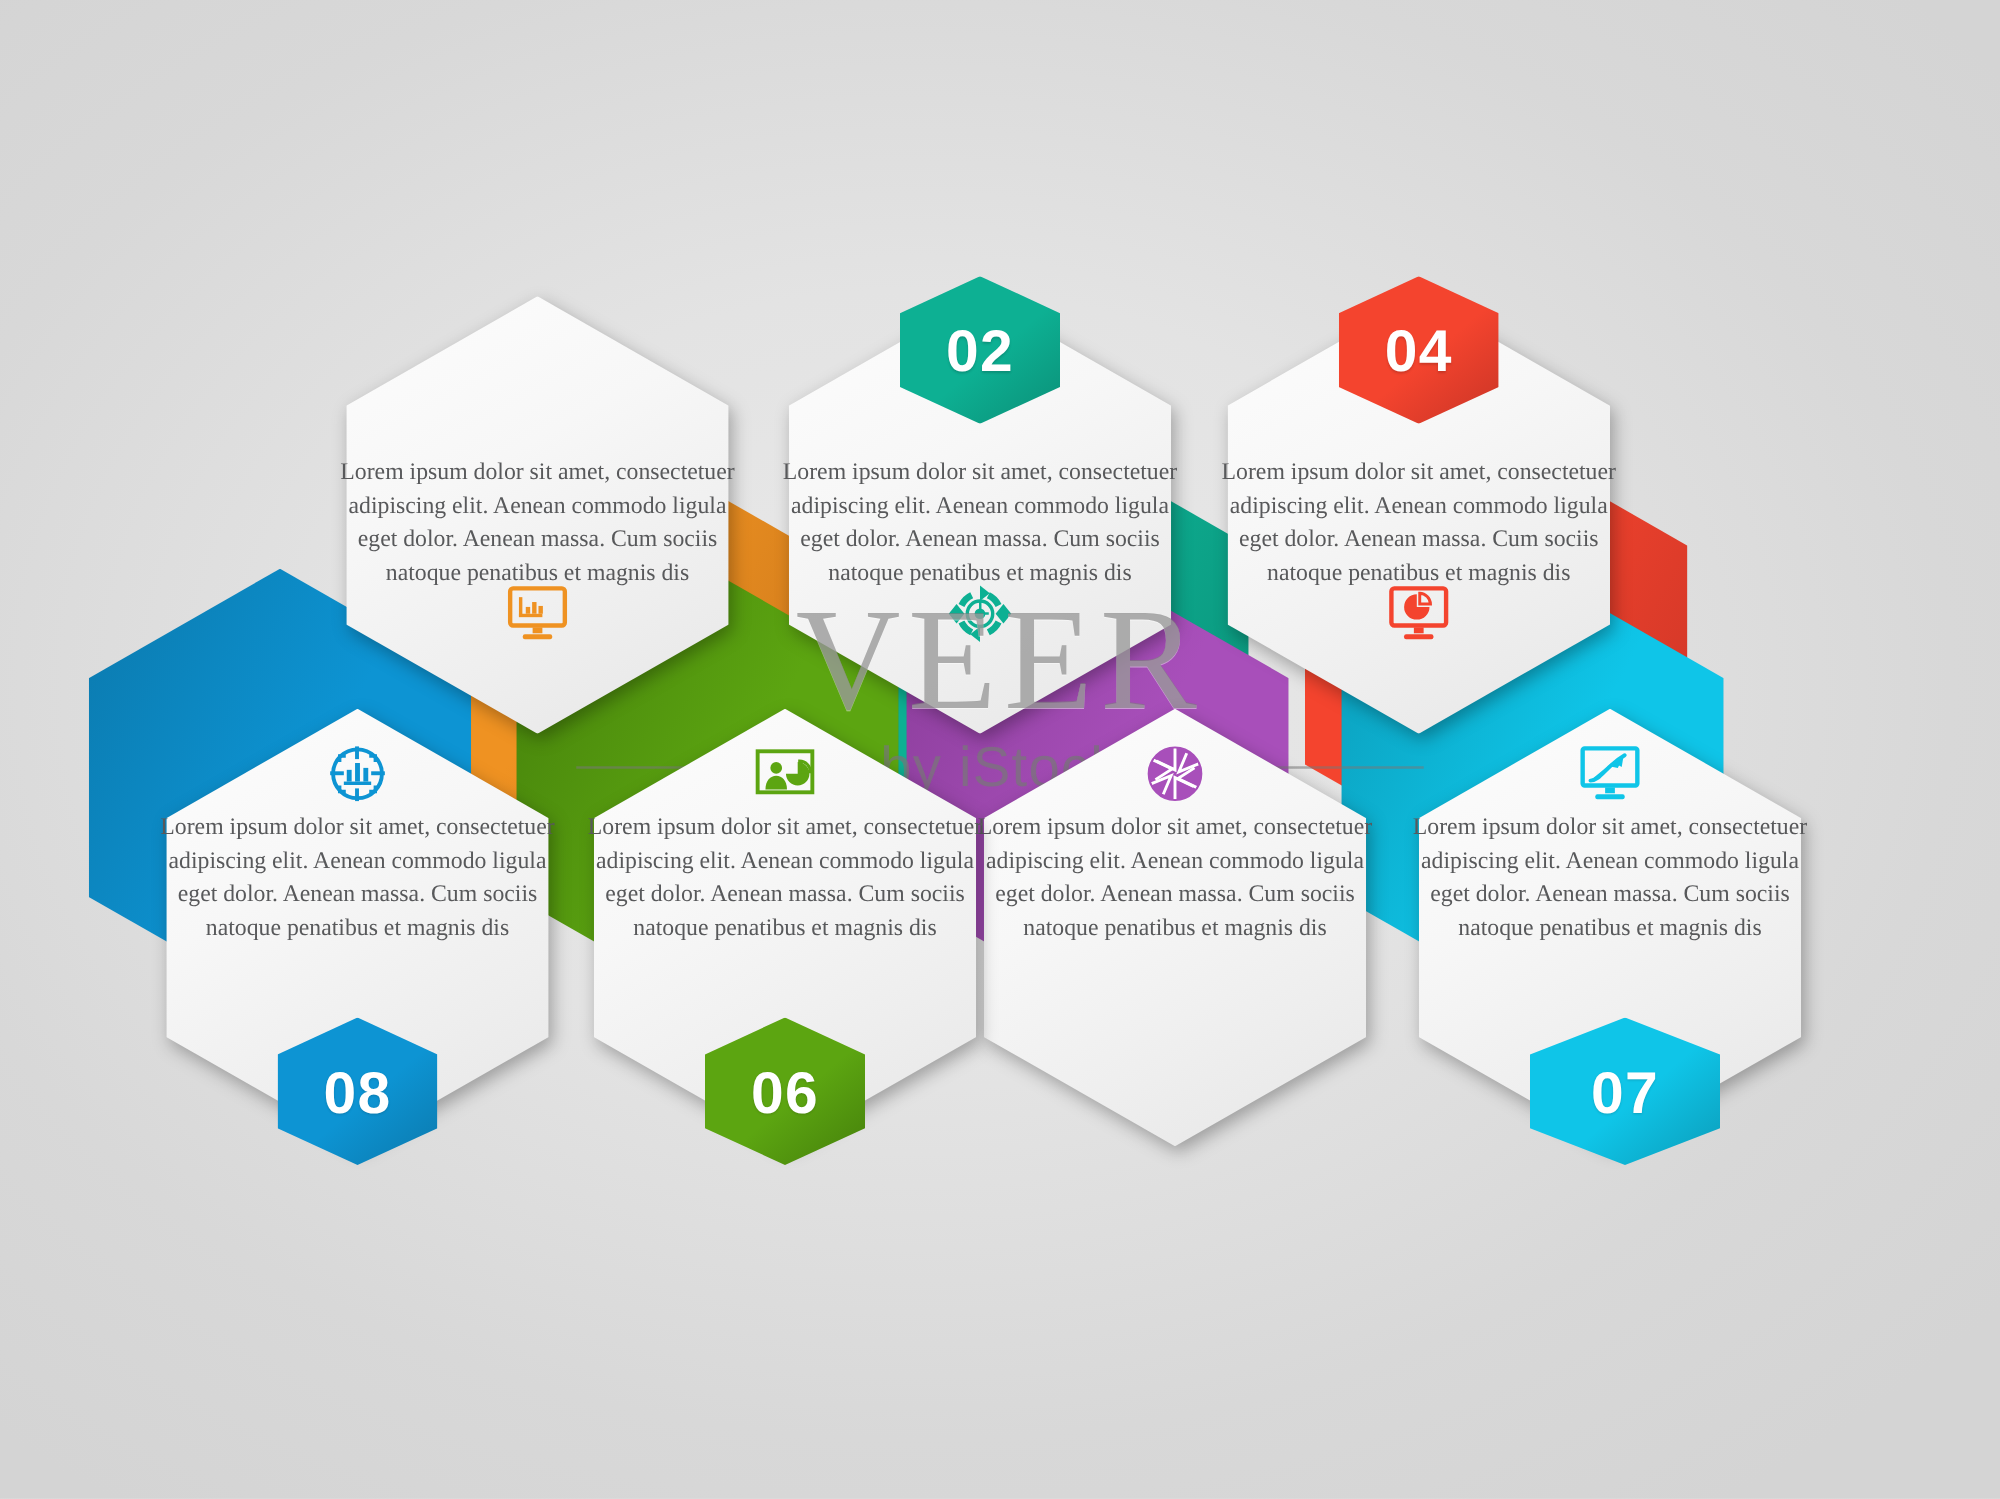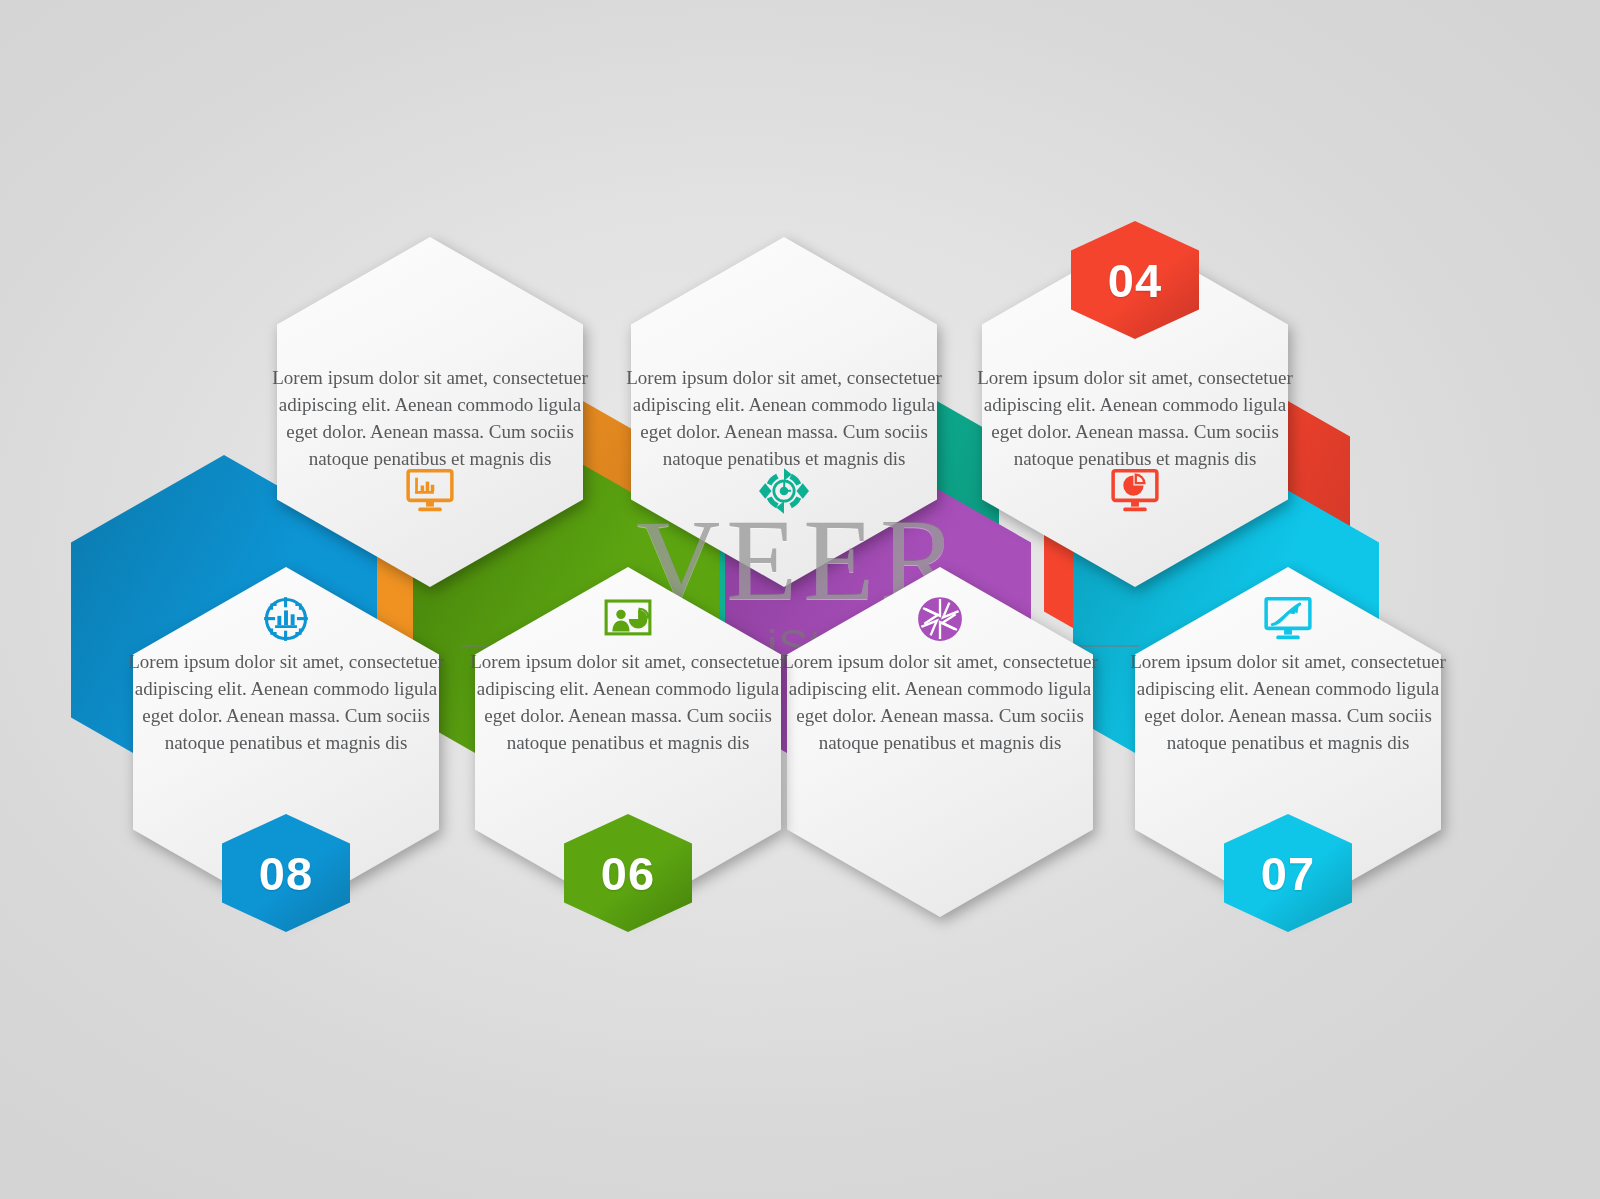--- a/index.html
+++ b/index.html
@@ -80,21 +80,20 @@
     pointer-events:none;
     z-index:60;
   }
   #wm .veer{
     font-family:"Liberation Serif", serif;
     font-size:116px;
     letter-spacing:6px;
     color:rgba(126,126,126,0.62);
     line-height:1;
     text-shadow:0 1px 0 rgba(255,255,255,0.45);
-    margin-top:32px;
   }
   #wm .bist{
     margin-top:2px;
     display:flex;align-items:center;justify-content:center;gap:18px;
   }
   #wm .bist .ln{
     width:225px;height:2px;background:rgba(120,120,120,0.55);
   }
   #wm .bist .txt{
     font-family:"Liberation Sans", sans-serif;
@@ -156,20 +155,24 @@
         <rect x="13" y="32" width="24" height="3.5" fill="#ef9222"></rect>
         <rect x="20" y="25" width="4.5" height="7" fill="#ef9222"></rect>
         <rect x="26.5" y="20" width="4.5" height="12" fill="#ef9222"></rect>
         <rect x="33" y="24" width="4.5" height="8" fill="#ef9222"></rect>
       </svg>
     </div>
   </div>
       <div class="card" style="left: 631px; top: 237px; width: 306px; height: 350px; z-index: 41;">
     <div class="front" style="left:0;top:0;width:306px;height:350px;">
       <div class="hexface"></div>
+    </div>
+    <div class="numhex" style="left:89px;top:-16px;width:128px;height:118px;
+                background:linear-gradient(140deg, #0db093 0%, #0db093 55%, #0b8f77 100%);">
+      <span>02</span>
     </div>
     <div class="body-text" style="left:-14px;top:128px;width:334px;">Lorem ipsum dolor sit amet, consectetuer adipiscing elit. Aenean commodo ligula eget dolor. Aenean massa. Cum sociis natoque penatibus et magnis dis</div>
     <div class="icon-wrap" style="left:127px;top:228px;width:52px;height:52px;">
 
       <svg viewBox="0 0 64 64" width="50" height="50">
         <g fill="#0db093">
           <path d="M32 3 l10 8 -10 8 z"></path>
           <path d="M32 61 l-10 -8 10 -8 z"></path>
           <path d="M3 32 l8 -10 8 10 -8 10 z" transform="translate(-3,0)"></path>
           <path d="M61 32 l-8 -10 -8 10 8 10 z" transform="translate(3,0)"></path>
@@ -274,21 +277,21 @@
           <path d="M10 18 L29 27 L12 38"></path>
         </g>
         <circle cx="32" cy="32" r="27" fill="none" stroke="#a84fba" stroke-width="2"></circle>
       </svg>
     </div>
   </div>
       <div class="card" style="left: 1135px; top: 567px; width: 306px; height: 350px; z-index: 64;">
     <div class="front" style="left:0;top:0;width:306px;height:350px;">
       <div class="hexface"></div>
     </div>
-    <div class="numhex" style="left:89px;top:247px;width:128px;height:118px;
+    <div class="numhex" style="left:89px;top:247px;width:152px;height:118px;
                 background:linear-gradient(140deg, #0fc5e8 0%, #0fc5e8 55%, #0b9cb9 100%);align-items:center;">
       <span>07</span>
     </div>
     <div class="body-text" style="left:-14px;top:82px;width:334px;">Lorem ipsum dolor sit amet, consectetuer adipiscing elit. Aenean commodo ligula eget dolor. Aenean massa. Cum sociis natoque penatibus et magnis dis</div>
     <div class="icon-wrap" style="left:127px;top:26px;width:52px;height:52px;">
 
       <svg viewBox="0 0 64 64" width="50" height="50">
         <rect x="4" y="6" width="56" height="38" rx="2" fill="none" stroke="#0fc5e8" stroke-width="4.5"></rect>
         <rect x="27" y="46" width="10" height="6" fill="#0fc5e8"></rect>
         <rect x="17" y="53" width="30" height="5" rx="2" fill="#0fc5e8"></rect>

